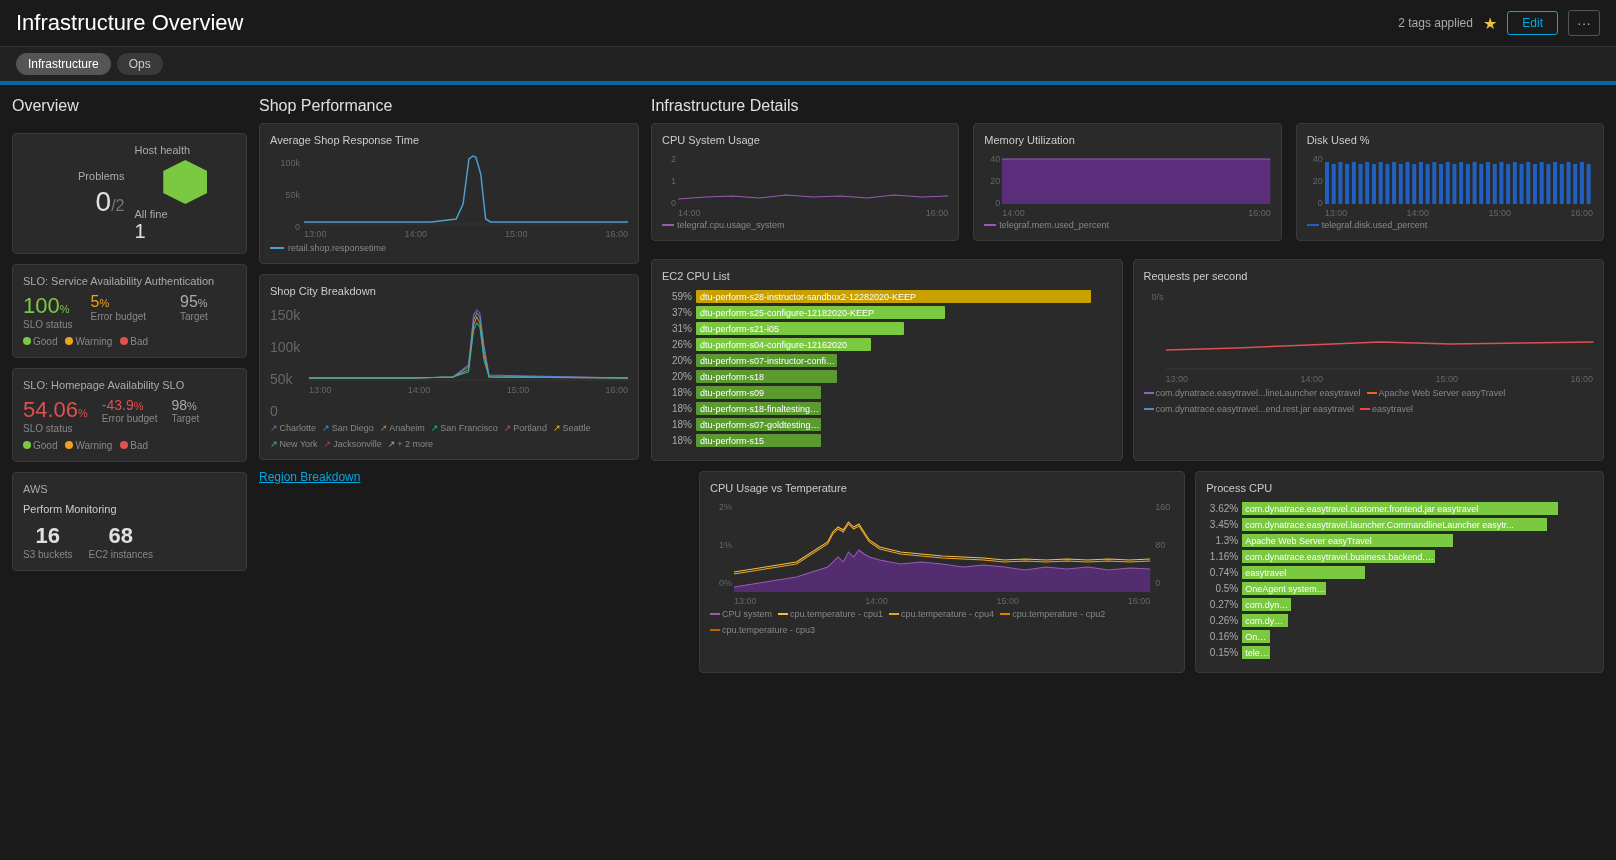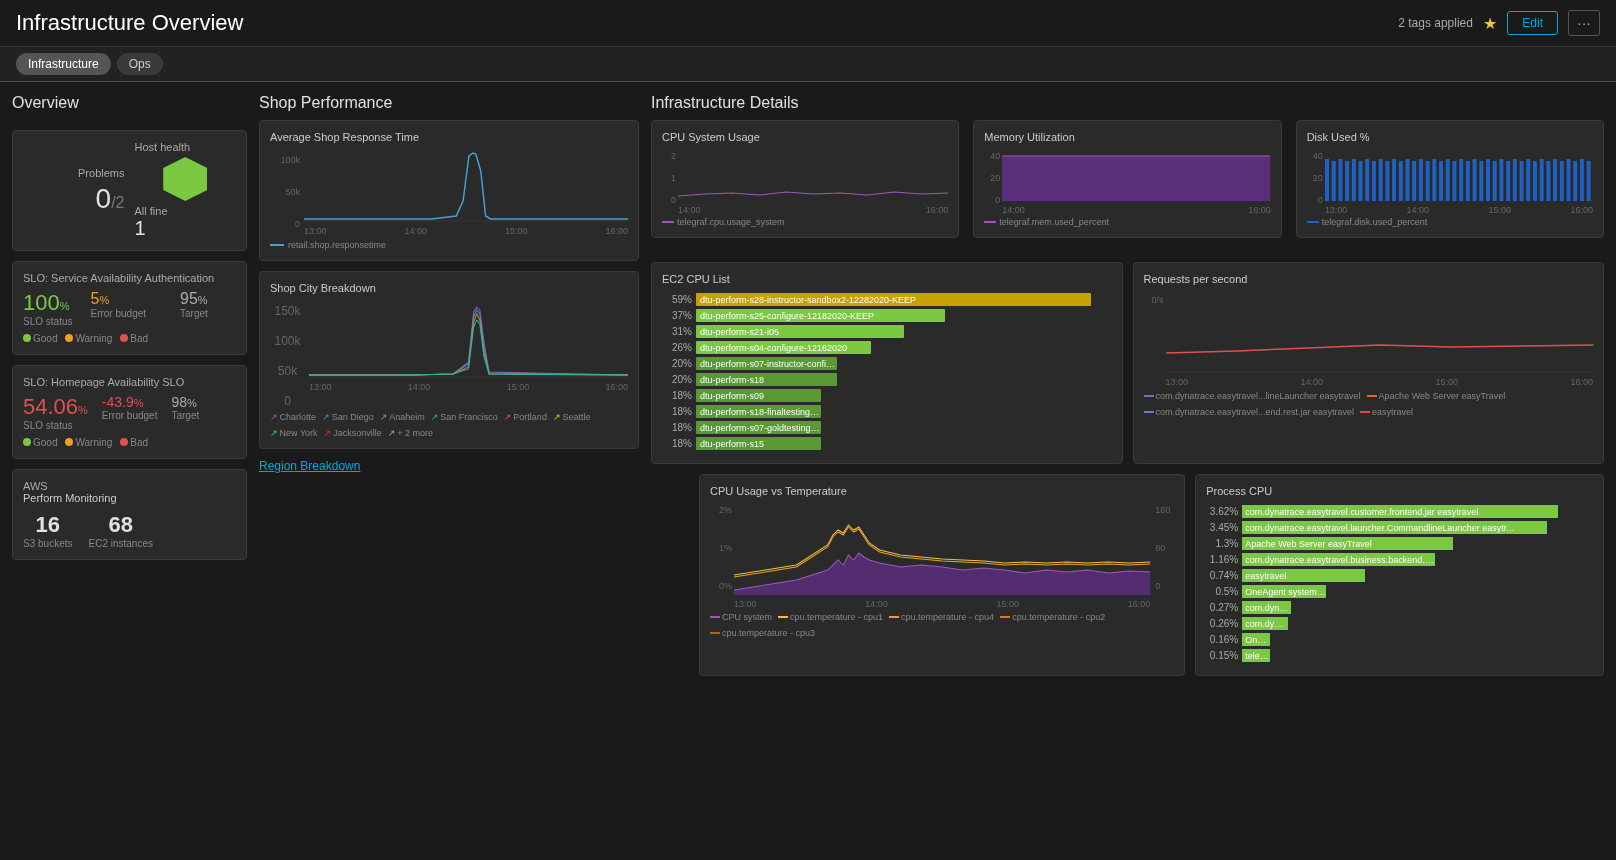--- a/index.html
+++ b/index.html
@@ -6,21 +6,21 @@
     body { background: #1a1a1a; color: #e0e0e0; font-family: 'Segoe UI', Arial, sans-serif; font-size: 12px; overflow-x: hidden; }
     
     .top-bar { background: #1a1a1a; padding: 10px 16px; display: flex; align-items: center; justify-content: space-between; border-bottom: 1px solid #333; }
     .page-title { font-size: 22px; font-weight: 300; color: #fff; }
     .top-bar-right { display: flex; align-items: center; gap: 10px; }
     .tags-applied { font-size: 12px; color: #aaa; cursor: pointer; display: flex; align-items: center; gap: 4px; }
     .star-icon { color: #f0c040; font-size: 16px; cursor: pointer; }
     .edit-btn { background: transparent; border: 1px solid #00a8e0; color: #00a8e0; padding: 4px 14px; border-radius: 3px; cursor: pointer; font-size: 12px; }
     .more-btn { background: transparent; border: 1px solid #555; color: #aaa; padding: 4px 8px; border-radius: 3px; cursor: pointer; font-size: 14px; }
     
-    .nav-tabs { background: #222; padding: 6px 16px; display: flex; gap: 6px; border-bottom: 1px solid #0369a1; }
+    .nav-tabs { background: #222; padding: 6px 16px; display: flex; gap: 6px; border-bottom: 4px solid #0369a1; }
     .nav-tab { background: #3a3a3a; border: none; color: #ccc; padding: 4px 12px; border-radius: 12px; cursor: pointer; font-size: 12px; }
     .nav-tab.active { background: #555; color: #fff; }
     
     .main-content { display: flex; padding: 12px; gap: 12px; min-height: calc(860px - 80px); }
     
     
     .left-panel { width: 235px; flex-shrink: 0; display: flex; flex-direction: column; gap: 10px; }
     .section-title { font-size: 16px; font-weight: 400; color: #e0e0e0; margin-bottom: 8px; }
     .card { background: #2a2a2a; border: 1px solid #3a3a3a; border-radius: 4px; padding: 10px; }
     
@@ -45,21 +45,21 @@
     .slo-green { color: #7ac940; }
     .slo-orange { color: #f0a020; }
     .slo-red { color: #e05050; }
     .slo-grey { color: #aaa; }
     .legend { display: flex; gap: 8px; font-size: 10px; color: #888; }
     .legend-dot { width: 8px; height: 8px; border-radius: 50%; display: inline-block; margin-right: 2px; }
     .dot-green { background: #7ac940; }
     .dot-orange { background: #f0a020; }
     .dot-red { background: #e05050; }
     
-    .aws-title { font-size: 11px; color: #aaa; margin-bottom: 0; }
+    .aws-title { font-size: 11px; color: #aaa; margin-bottom: 8px; }
     .aws-subtitle { font-size: 11px; color: #ccc; margin-bottom: 8px; }
     .aws-metrics { display: flex; gap: 16px; }
     .aws-metric { text-align: center; }
     .aws-value { font-size: 22px; font-weight: 700; color: #e0e0e0; }
     .aws-label { font-size: 10px; color: #888; }
     
     
     .middle-panel { width: 380px; flex-shrink: 0; }
     .shop-section-title { font-size: 16px; font-weight: 400; color: #e0e0e0; margin-bottom: 8px; }
     .chart-card { background: #2a2a2a; border: 1px solid #3a3a3a; border-radius: 4px; padding: 10px; margin-bottom: 10px; }
@@ -68,21 +68,21 @@
     
     
     svg { overflow: visible; }
     
     .region-link { color: #00a8e0; text-decoration: underline; cursor: pointer; font-size: 12px; }
     
     
     .right-panel { flex: 1; display: flex; flex-direction: column; gap: 0; }
     .infra-section-title { font-size: 16px; font-weight: 400; color: #e0e0e0; margin-bottom: 8px; }
     
-    .infra-top-row { display: flex; gap: 14px; margin-bottom: 24px; }
+    .infra-top-row { display: flex; gap: 14px; margin-bottom: 18px; }
     .infra-chart-card { background: #2a2a2a; border: 1px solid #3a3a3a; border-radius: 4px; padding: 10px; flex: 1; }
     
     .ec2-row { display: flex; gap: 10px; margin-bottom: 10px; }
     .ec2-card { background: #2a2a2a; border: 1px solid #3a3a3a; border-radius: 4px; padding: 10px; flex: 1; }
     .rps-card { background: #2a2a2a; border: 1px solid #3a3a3a; border-radius: 4px; padding: 10px; flex: 1; }
     
     .cpu-bottom-row { display: flex; gap: 10px; padding-left: 48px; }
     .cpu-usage-card { background: #2a2a2a; border: 1px solid #3a3a3a; border-radius: 4px; padding: 10px; flex: 1.2; }
     .process-cpu-card { background: #2a2a2a; border: 1px solid #3a3a3a; border-radius: 4px; padding: 10px; flex: 1; }
     
@@ -231,21 +231,21 @@
       </div>
       <div class="metric-label">
         <span style="display:inline-block;width:14px;height:2px;background:#4a9fd0;vertical-align:middle"></span>
         <span>retail.shop.responsetime</span>
       </div>
     </div>
 
     <div class="chart-card">
       <div class="chart-title">Shop City Breakdown</div>
       <div style="display:flex;gap:4px">
-        <div style="font-size:12px;color:#666;width:35px;text-align:center;padding-top:2px">
+        <div style="font-size:14px;color:#666;width:35px;text-align:left;padding-top:2px">
           <div style="margin-bottom:16px">150k</div>
           <div style="margin-bottom:16px">100k</div>
           <div style="margin-bottom:16px">50k</div>
           <div>0</div>
         </div>
         <div style="flex:1">
           <svg width="100%" height="75" viewBox="0 0 310 75" preserveAspectRatio="none">
             <line x1="0" y1="75" x2="310" y2="75" stroke="#444" stroke-width="0.5"></line>
             <line x1="0" y1="50" x2="310" y2="50" stroke="#333" stroke-width="0.5" stroke-dasharray="2,2"></line>
             <line x1="0" y1="25" x2="310" y2="25" stroke="#333" stroke-width="0.5" stroke-dasharray="2,2"></line>

